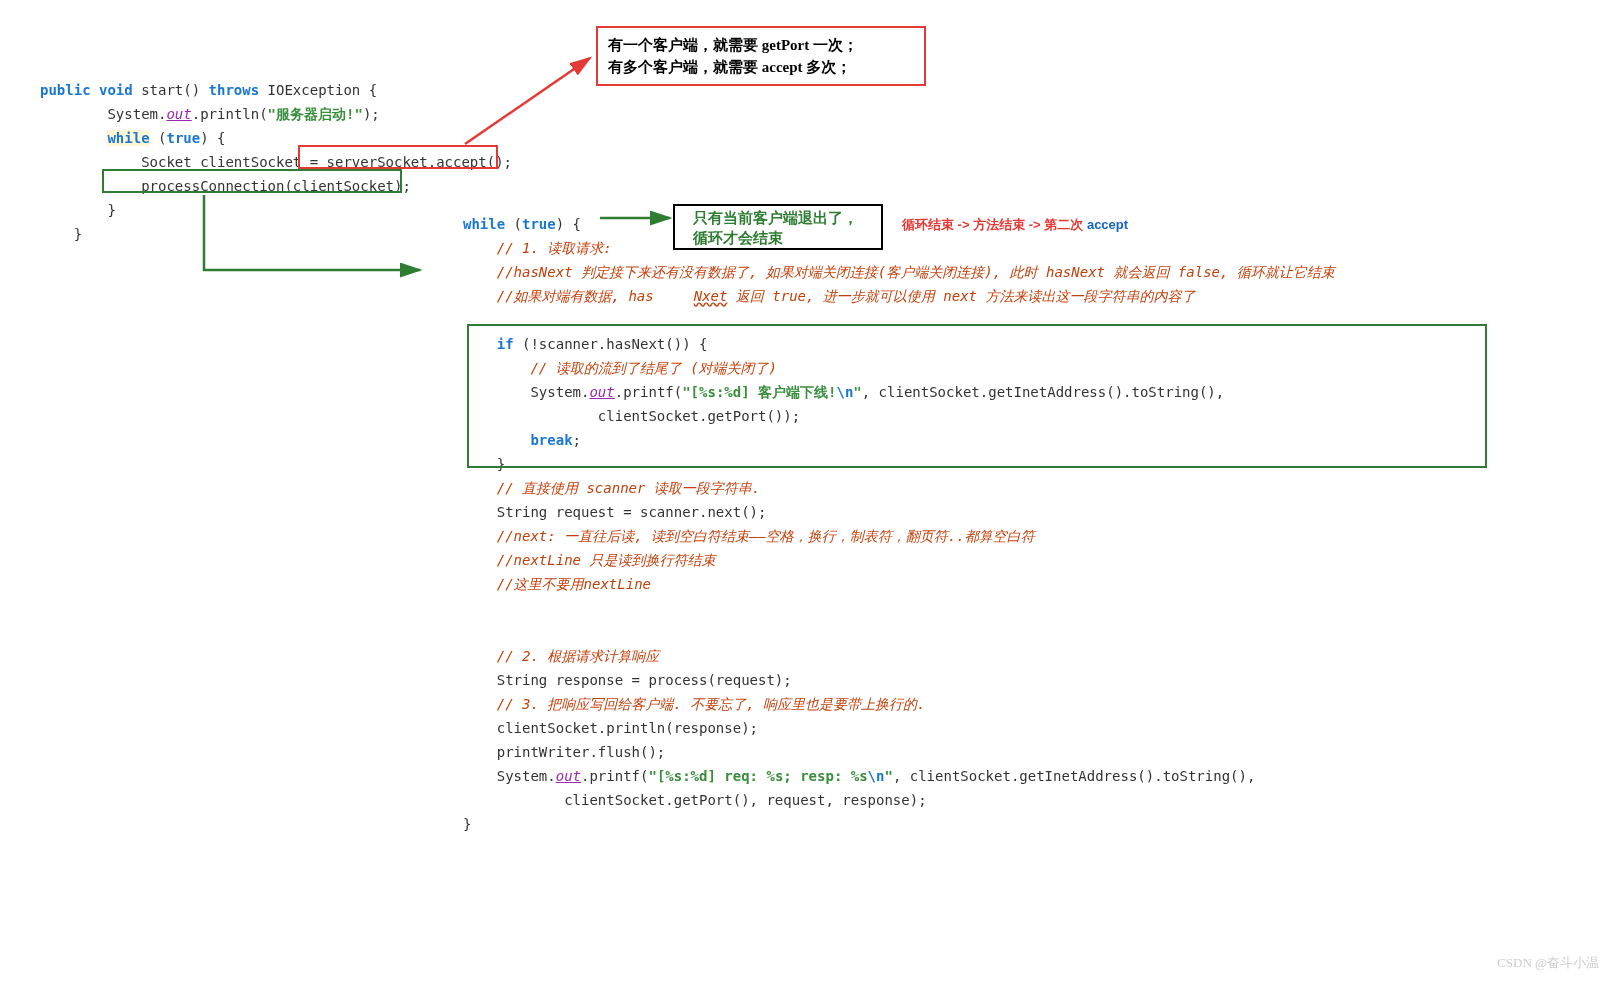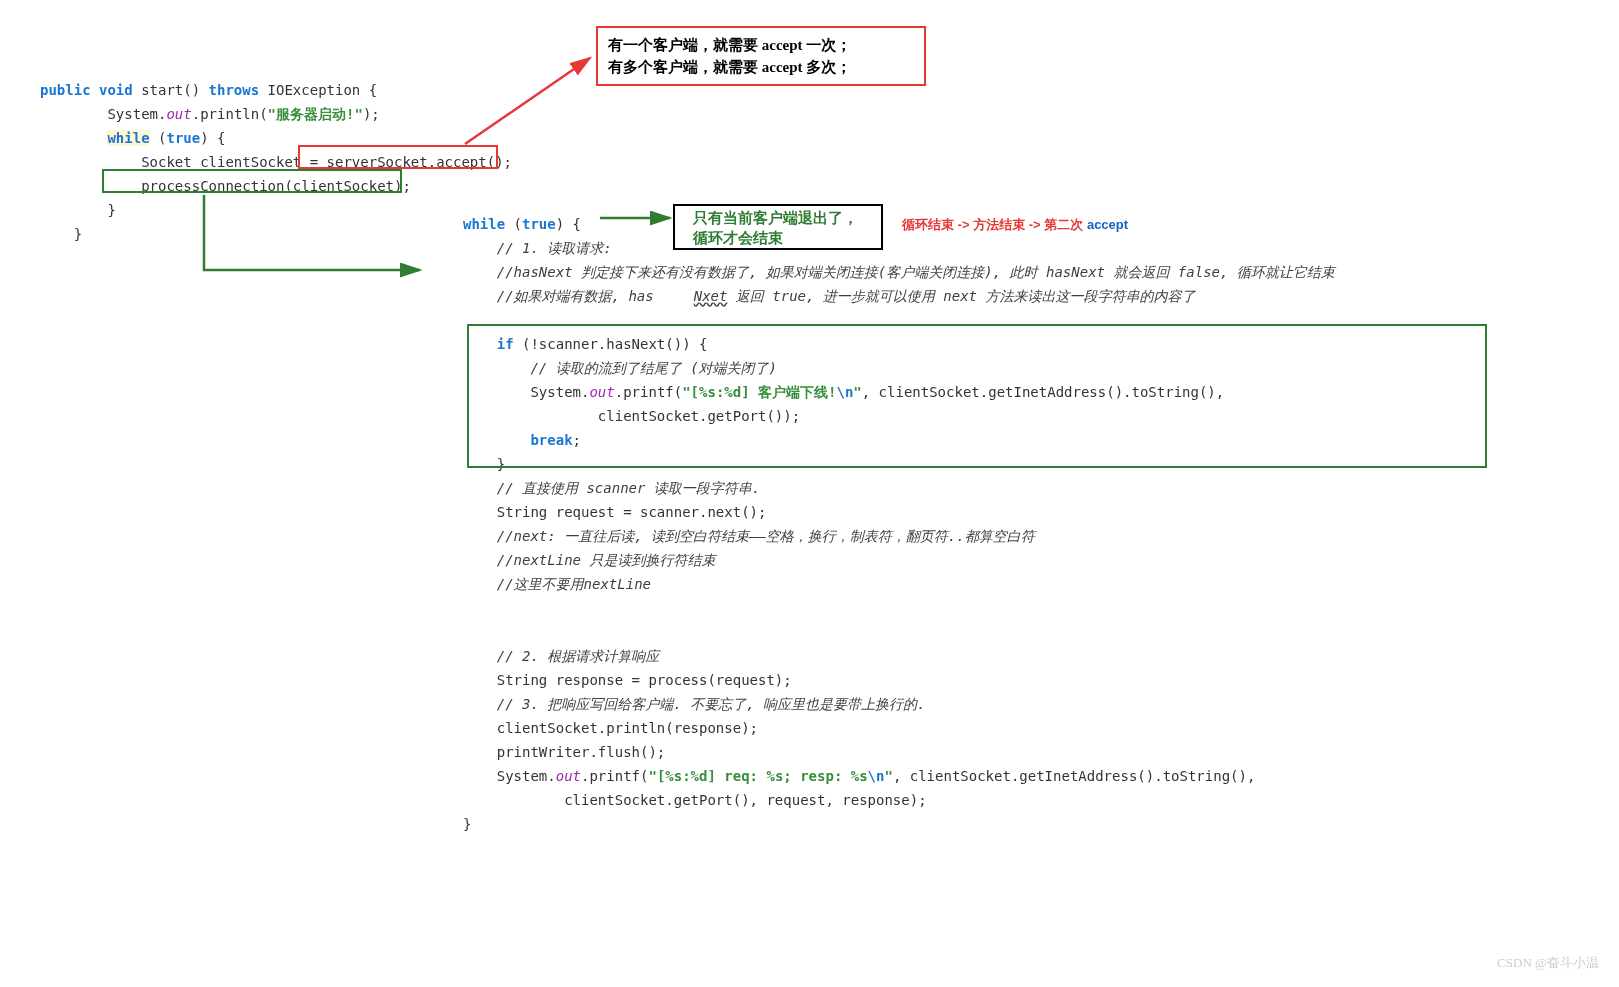--- a/index.html
+++ b/index.html
@@ -1,43 +1,43 @@
 <!DOCTYPE html>
 <html><head>
 <meta charset="utf-8">
 <style>
   html,body{margin:0;padding:0;background:#fff;font-family:Menlo,Consolas,"DejaVu Sans Mono",monospace;font-size:14px;color:#333;}
   .canvas{position:relative;width:1619px;height:987px;}
   pre{margin:0;white-space:pre;font-family:inherit;}
   .code-left{position:absolute;left:40px;top:78px;line-height:24px;}
   .code-right{position:absolute;left:463px;top:212px;line-height:24px;}
   .kw{color:#1976d2;font-weight:bold;}
-  .static-field{color:#9c27b0;font-style:italic;}
+  .static-field{color:#9c27b0;font-style:italic;text-decoration:underline;}
   .str{color:#388e3c;font-weight:bold;}
   .esc{color:#1976d2;font-weight:bold;}
-  .cmt{color:#404040;font-style:italic;}
+  .cmt{color:#c2410c;font-style:italic;}
   .cmt-u{text-decoration:underline;text-decoration-style:wavy;padding-left:40px;}
   .hl-while{background:#fff7d1;}
   .box-red{position:absolute;border:2px solid #e53935;box-sizing:border-box;}
   .box-green{position:absolute;border:2px solid #2e7d32;box-sizing:border-box;}
   .box-black{position:absolute;border:2px solid #000;box-sizing:border-box;}
   .note-red{position:absolute;font-family:"SimSun","Songti SC",serif;font-weight:bold;color:#000;font-size:15px;line-height:22px;}
   .note-green{position:absolute;font-family:Liberation Sans, sans-serif;font-weight:bold;color:#2e7d32;font-size:15px;line-height:20px;margin-left:12px;}
   .note-flow{position:absolute;font-family:"SimHei","Heiti SC",sans-serif;font-weight:bold;color:#e53935;font-size:13px;}
   .note-flow .accept-w{color:#1565c0;}
   .watermark{position:absolute;right:20px;bottom:15px;color:#ccc;font-family:"SimSun",serif;font-size:13px;text-align:right;}
   svg.overlay{position:absolute;left:0;top:0;pointer-events:none;}
 </style>
 </head>
 <body>
 <div class="canvas">
 
 <div class="box-red" style="left:596px;top:26px;width:330px;height:60px;"></div>
 <div class="note-red" style="left:608px;top:34px;">
-  <div>有一个客户端，就需要 accept 一次；</div>
+  <div>有一个客户端，就需要 getPort 一次；</div>
   <div>有多个客户端，就需要 accept 多次；</div>
 </div>
 
 <pre class="code-left"><span class="kw">public void</span><span> start() </span><span class="kw">throws</span><span> IOException {</span>
 <span>        System.</span><span class="static-field">out</span><span>.println(</span><span class="str">"服务器启动!"</span><span>);</span>
 <span>        </span><span class="kw hl-while">while</span><span> (</span><span class="kw">true</span><span>) {</span>
 <span>            Socket clientSocket = serverSocket.accept();</span>
 <span>            processConnection(clientSocket);</span>
 <span>        }</span>
 <span>    }</span></pre>

